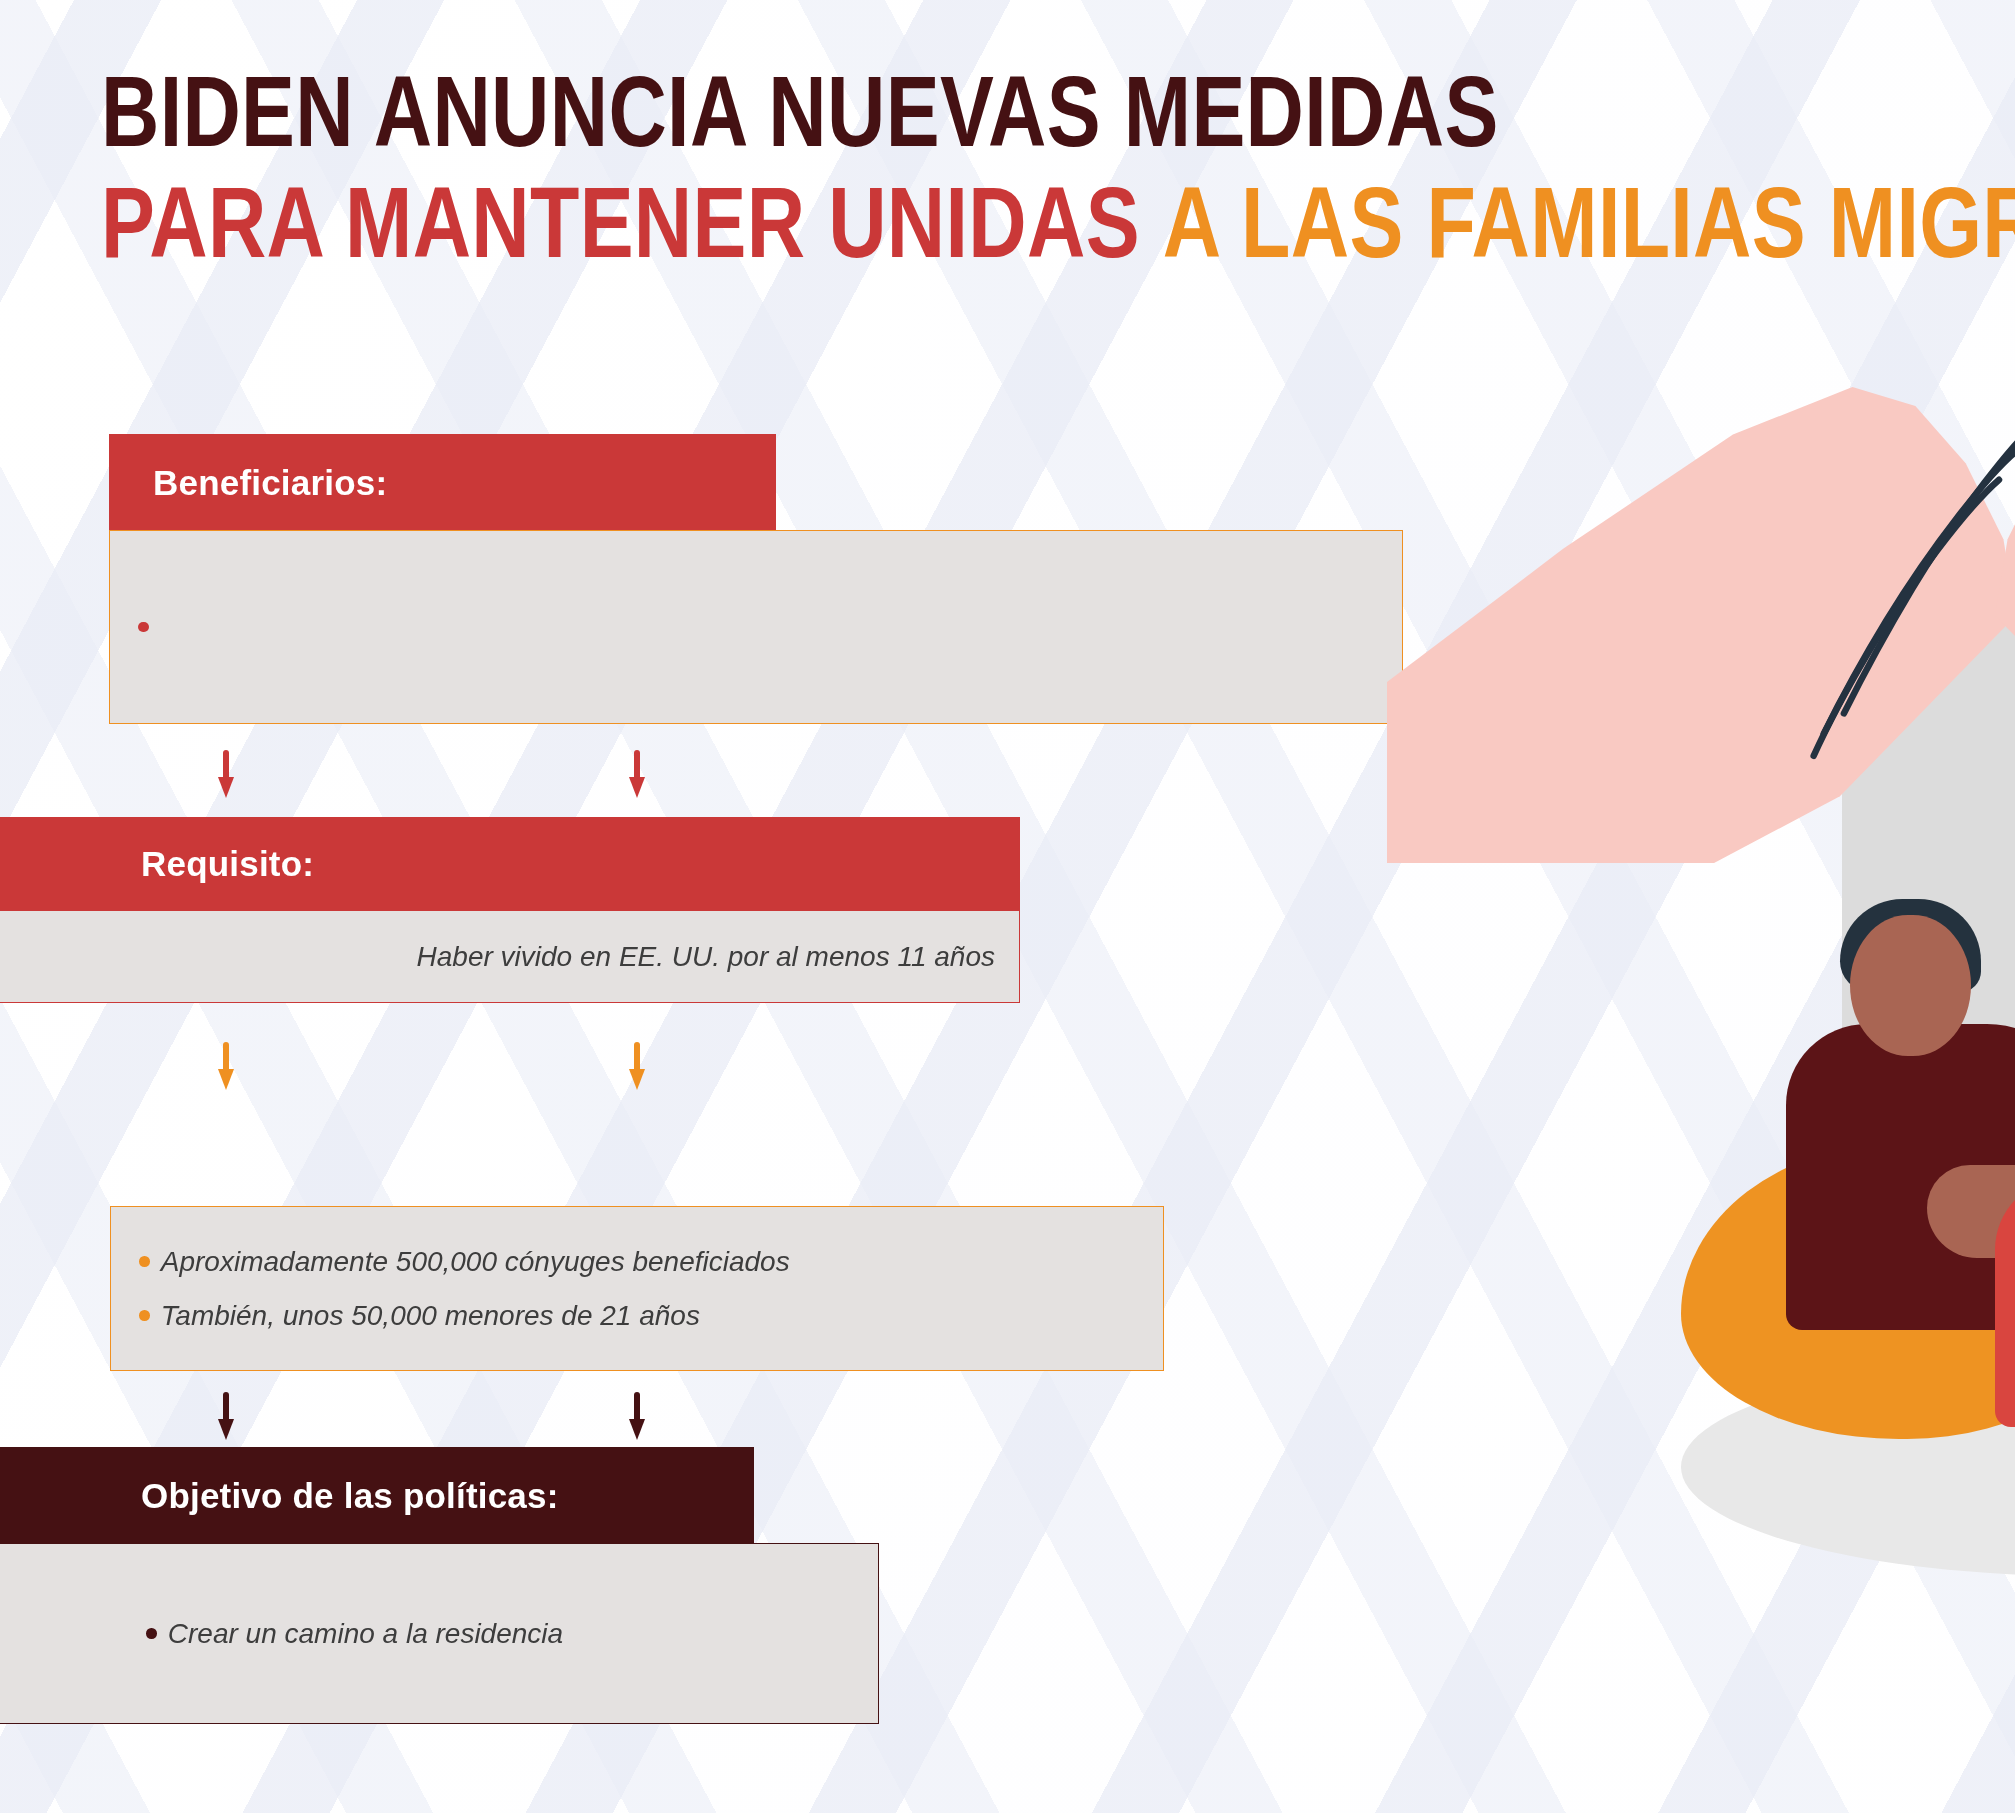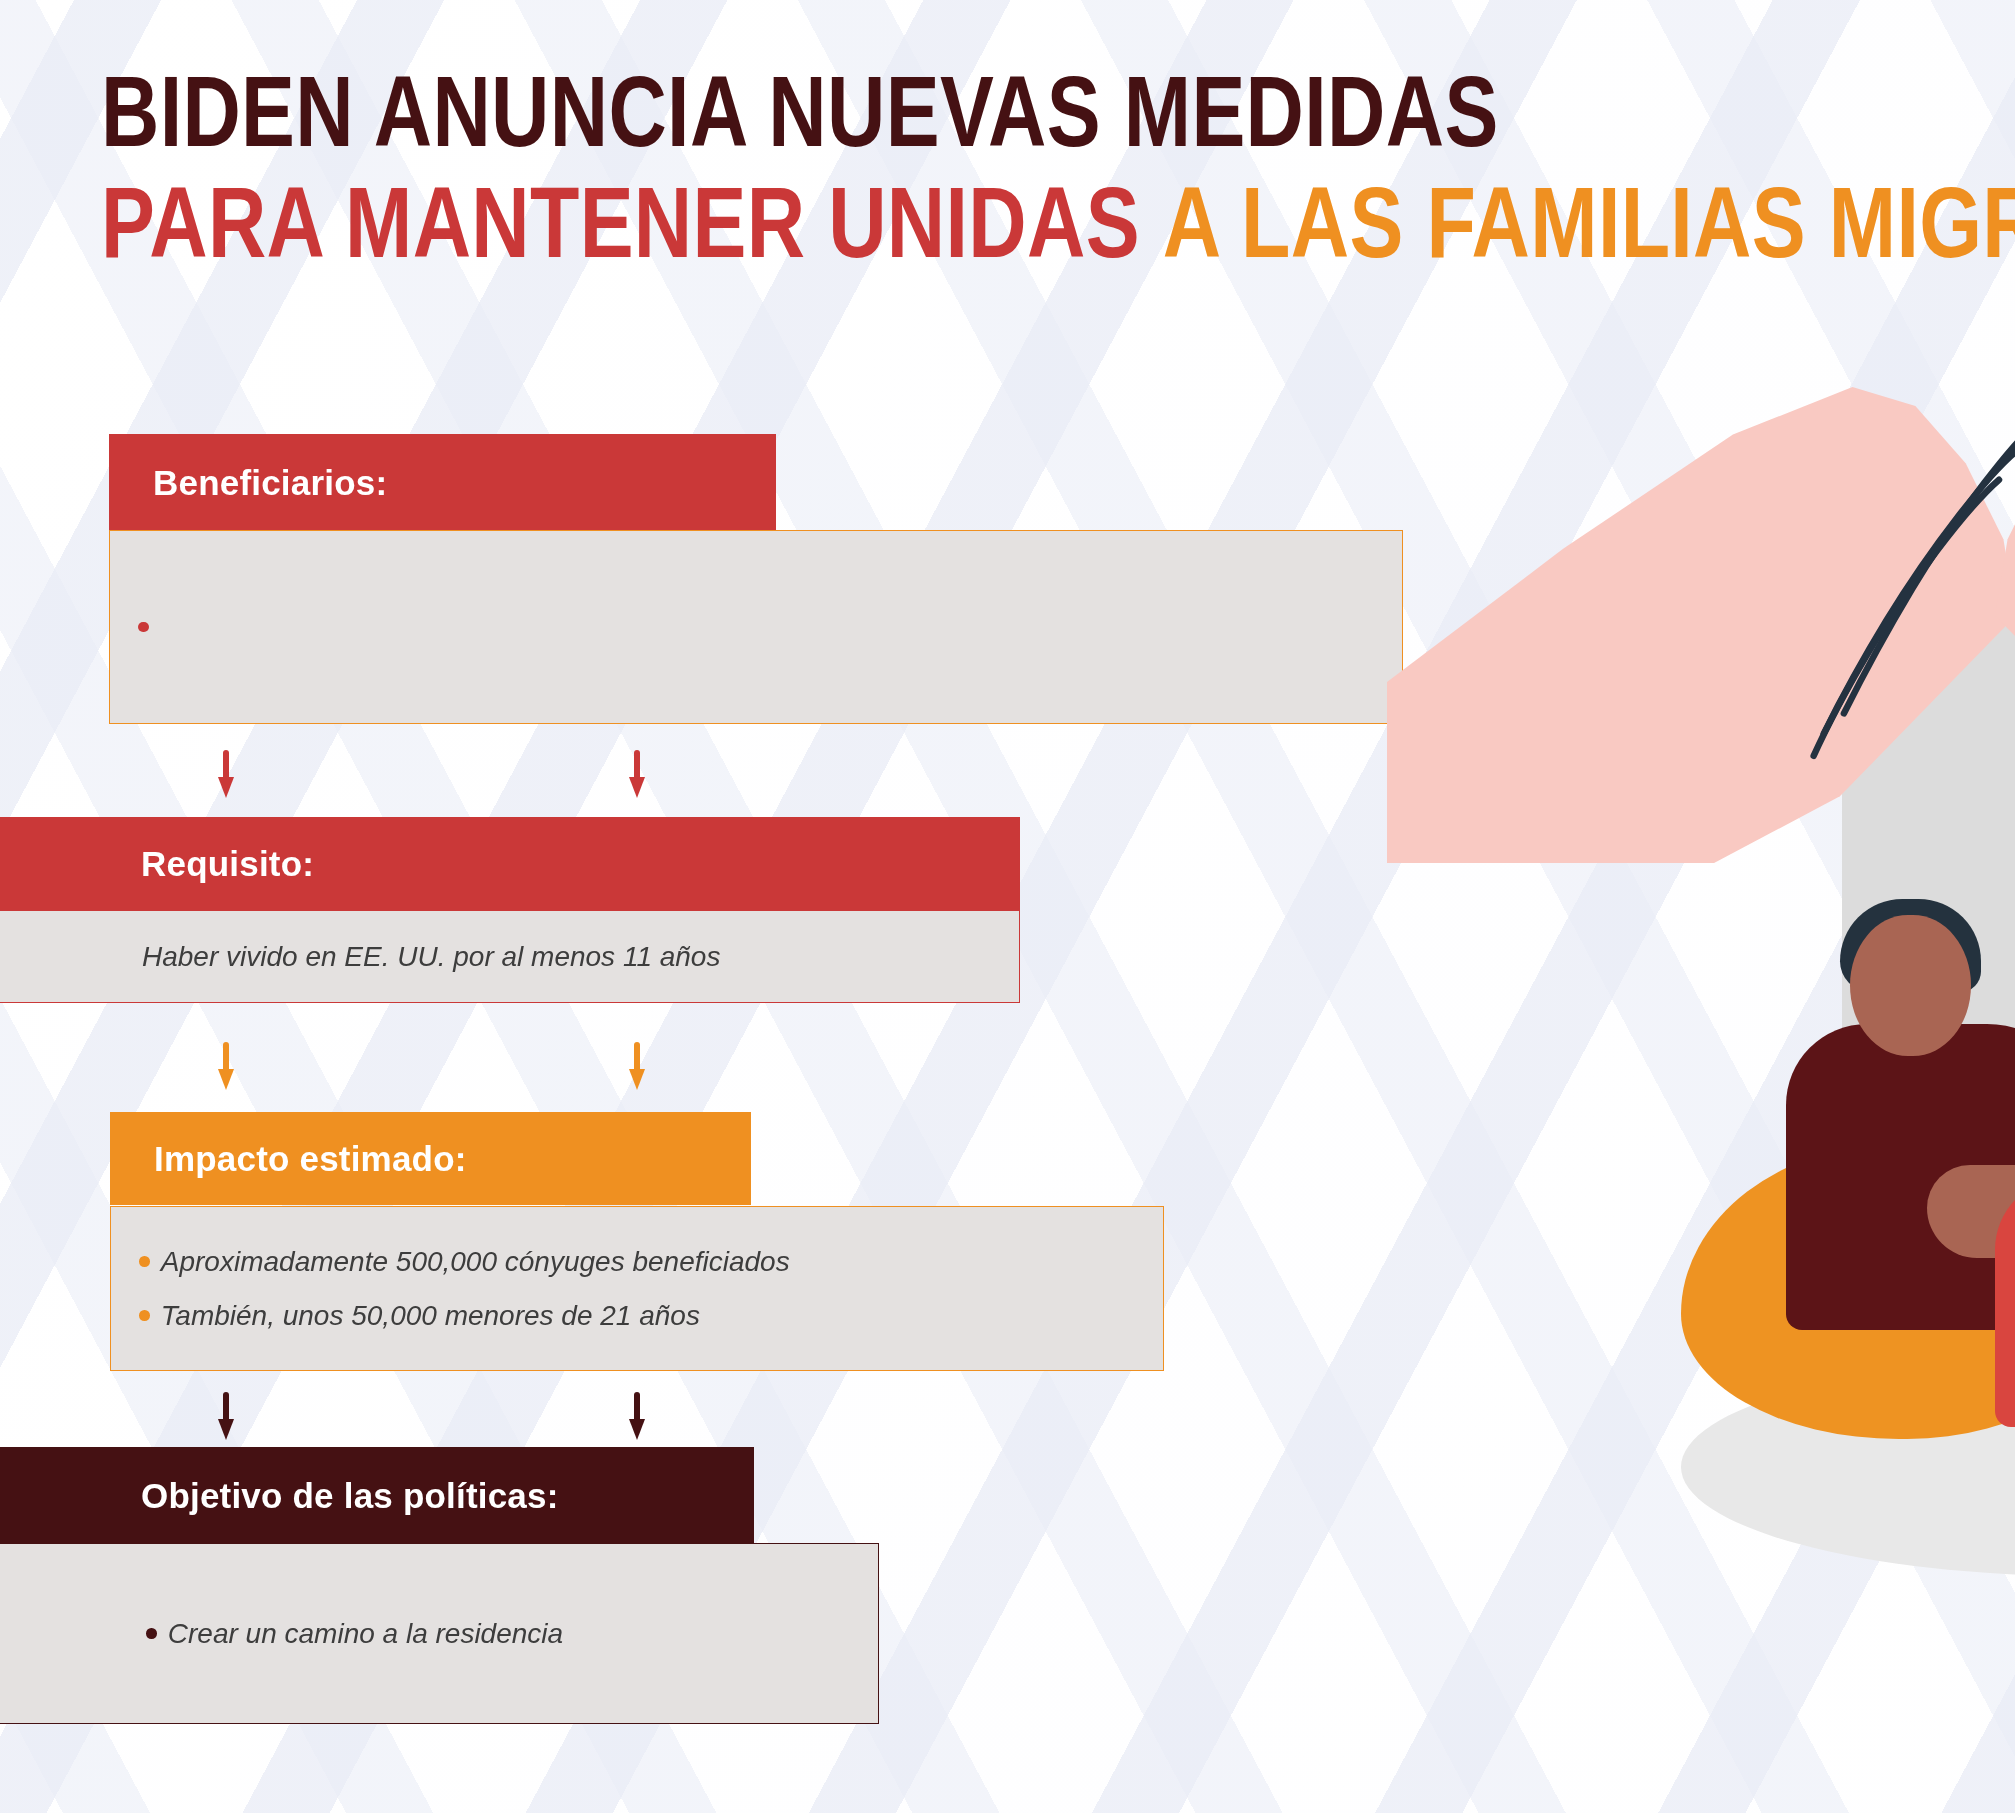--- a/index.html
+++ b/index.html
@@ -59,21 +59,21 @@
     letter-spacing: 0.4px;
     white-space: nowrap;
     transform: scaleX(0.80);
     transform-origin: left center;
   }
   .hl-dark  { color: #451113; }
   .hl-red   { color: #CA3838; }
   .hl-orange{ color: #EF9021; }
 
   
-  .block { position:absolute; }
+  .block { position:absolute;text-align:right; }
   .blk-head {
     color:#ffffff;
     font-weight:700;
     font-size:35px;
     line-height:1;
     display:flex; align-items:center;
     padding-left: 44px;
     box-sizing:border-box;
     letter-spacing:0.2px;
   }
@@ -221,23 +221,20 @@
     <div class="arrow ar-orange">
         <div class="shaft"></div>
         <div class="head"></div>
       </div>
     <div class="arrow ar-orange">
         <div class="shaft"></div>
         <div class="head"></div>
       </div>
   </div>
 
-  <div class="block" style="left:110px; top:1112px;">
-    <div class="blk-head" style="width:641px; height:93px; background:#EF9021;">Impacto estimado:</div>
-  </div>
   <div class="block" style="left:110px; top:1206px;">
     <div class="blk-body bordered-orange" style="width:1054px; height:165px; padding:16px 32px 16px 28px; gap:19.3px;">
       <div class="bullet-row">
         <span class="dot dot-orange"></span>
         <span>Aproximadamente 500,000 cónyuges beneficiados</span>
       </div>
       <div class="bullet-row">
         <span class="dot dot-orange"></span>
         <span>También, unos 50,000 menores de 21 años</span>
       </div>

